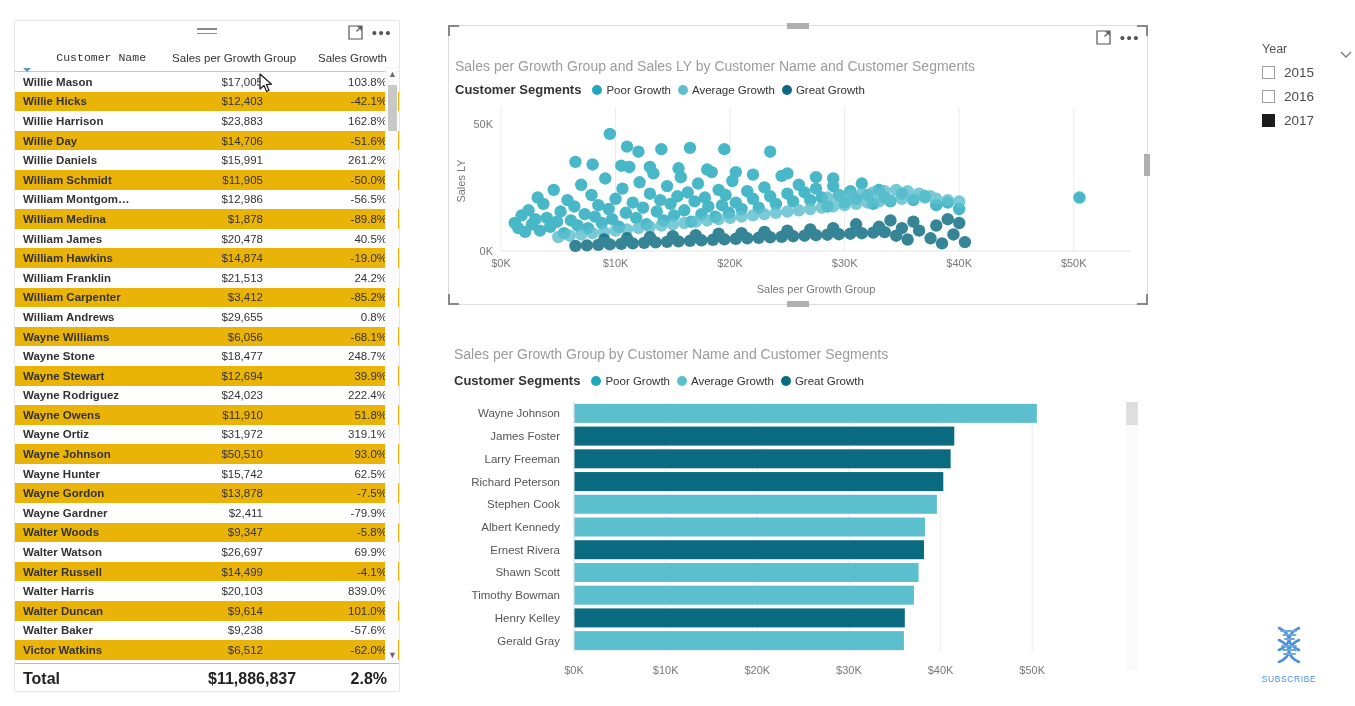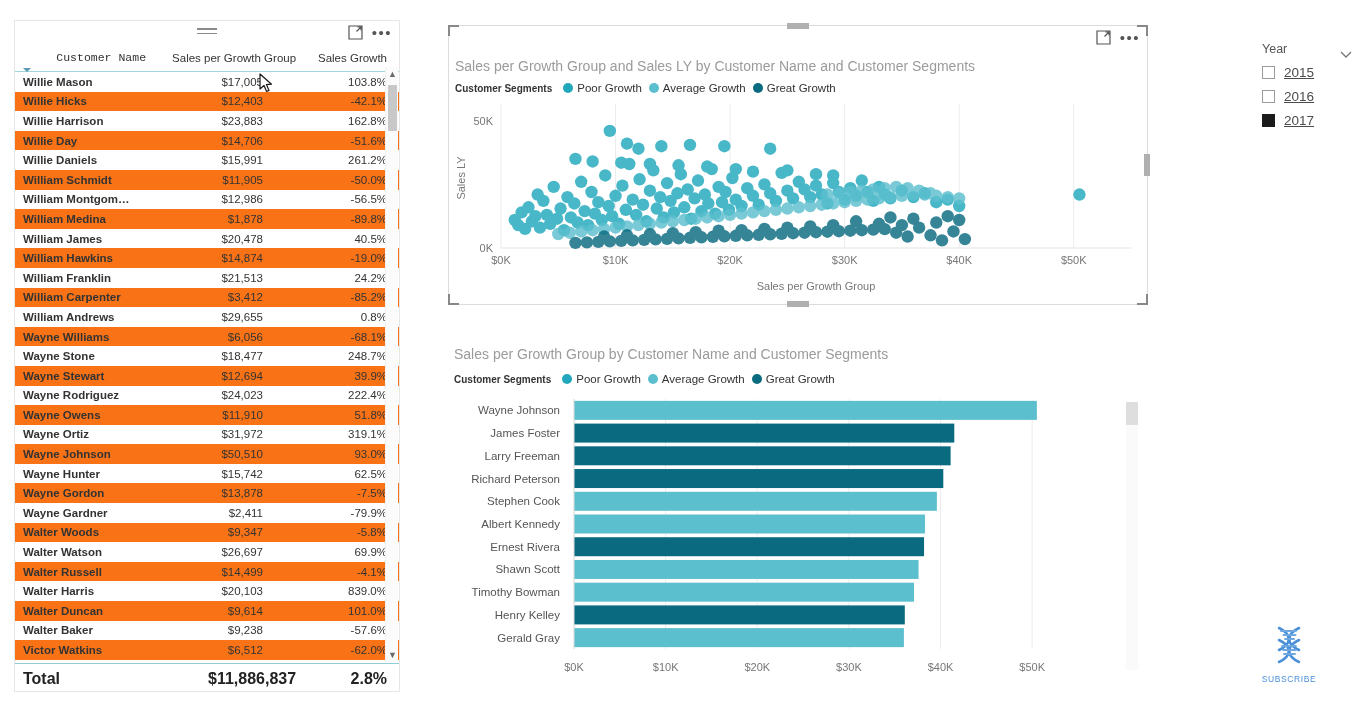--- a/index.html
+++ b/index.html
@@ -48,21 +48,21 @@
   .hdr-rule { height:1px; background:#9fd3dd; }
 
   .rows-wrap { position: relative; height: 594px; overflow: hidden; }
   table.grid td {
     font-size: 11.5px; color: #333; padding: 3px 8px; text-align: right;
     white-space: nowrap; overflow: hidden; text-overflow: ellipsis;
     height: 19.6px;
   }
   table.grid td.c-name { text-align: left; font-weight: bold; }
   table.grid td.c-growth { padding-right: 12px; }
-  table.grid tbody tr.alt td { background: #f97316; }
+  table.grid tbody tr.alt td { background: #eab308; }
   table.grid tbody tr.clipped td { color:#9aa3ac; }
 
   .total-bar {
     position:absolute; left:0; right:0; bottom:0; height: 28px;
     border-top: 1.5px solid #8fcdd8; background:#fff;
   }
   .total-bar table { width:100%; table-layout: fixed; border-collapse:collapse; }
   .total-bar td { font-size: 16px; font-weight: bold; color:#222; padding: 6px 8px; text-align:right; }
   .total-bar td.c-name { text-align:left; width:126px; }
   .total-bar td.c-sales { width:136px; }
@@ -90,42 +90,42 @@
   .sel-bl { left:-1px; bottom:-1px; border-right:none; border-top:none; }
   .sel-br { right:-1px; bottom:-1px; border-left:none; border-top:none; }
   .sel-mid-top { position:absolute; left:50%; transform:translateX(-50%); top:-3px; width:22px; height:6px; background:#b0b0b0; }
   .sel-mid-bot { position:absolute; left:50%; transform:translateX(-50%); bottom:-3px; width:22px; height:6px; background:#b0b0b0; }
   .sel-mid-right { position:absolute; right:-3px; top:50%; transform:translateY(-50%); width:6px; height:22px; background:#b0b0b0; }
 
   .v-title {
     font-size: 14px; color:#9b9b9b; padding: 6px 0 0 6px; white-space:nowrap;
   }
   .legend-row { display:flex; align-items:center; gap:7px; padding: 8px 0 0 6px; }
-  .legend-title { font-size:10px; color:#333; font-weight:bold; margin-right:4px; }
+  .legend-title { font-size:13px; color:#333; font-weight:bold; margin-right:4px; }
   .legend-item { display:flex; align-items:center; gap:4px; font-size:11.5px; color:#333; }
   .legend-dot { width:10px; height:10px; border-radius:50%; display:inline-block; }
 
   .plot { position:relative; margin-top:6px; }
 
   
   .bar-visual {
     position:absolute; left:448px; top:340px; width:700px; height:355px; background:#fff;
   }
   .bar-scrollbar { position:absolute; right:10px; top:62px; width:12px; height:268px; background:#fafafa; }
   .bar-sb-thumb { position:absolute; left:0; top:0; width:12px; height:23px; background:#dedede; }
 
   
   .slicer { position:absolute; left:1262px; top:42px; width:90px; }
   .slicer-head { display:flex; align-items:center; justify-content:space-between; }
   .slicer-title { font-size:12.5px; color:#555; }
   .chev { width:12px; height:8px; }
   .slicer-item { display:flex; align-items:center; gap:9px; margin-top:9px; }
   .cb { width:13px; height:13px; border:1.5px solid #9b9b9b; background:#fff; }
   .cb.on { background:#1b1b1b; border-color:#1b1b1b; }
-  .slicer-label { font-size:13.5px; color:#4c4c4c;text-decoration:underline; }
+  .slicer-label { font-size:13.5px; color:#4c4c4c; }
 
   
   .watermark { position:absolute; left:1258px; top:622px; width:62px; text-align:center; }
   .wm-text { font-size:8.5px; font-weight:normal; color:#4a90d9; letter-spacing:0.6px; margin-top:2px; }
 </style>
 </head>
 <body>
 
 <div class="page">
 

